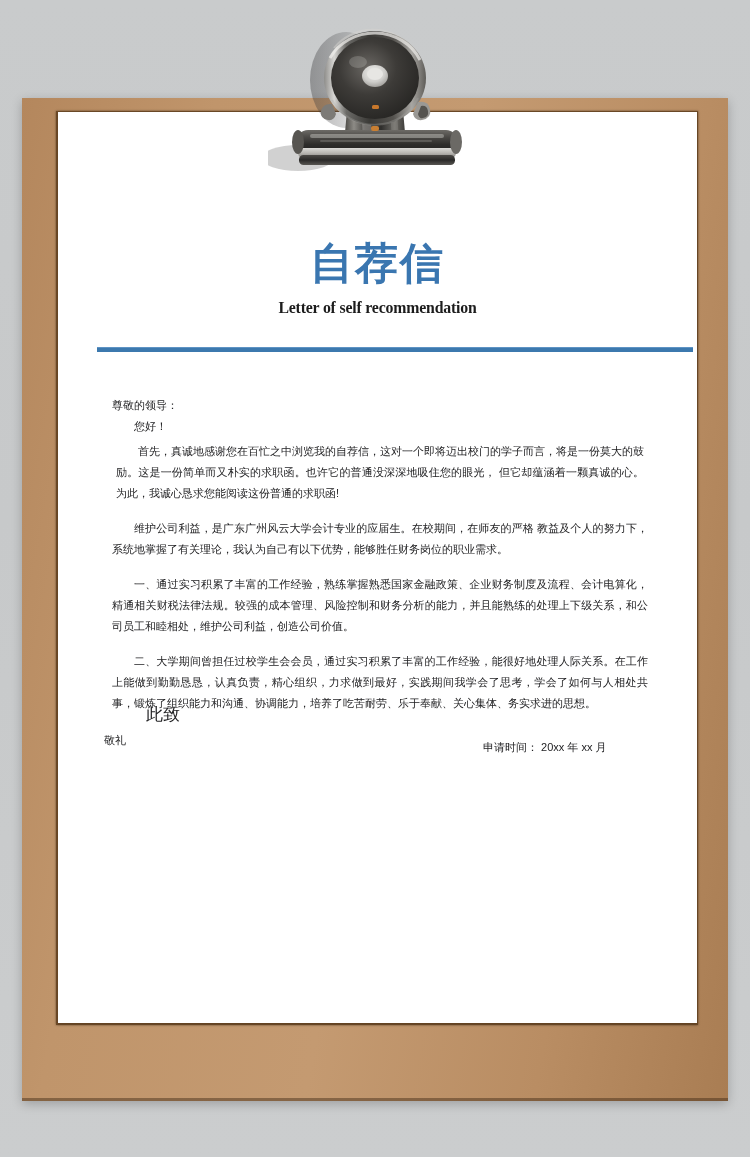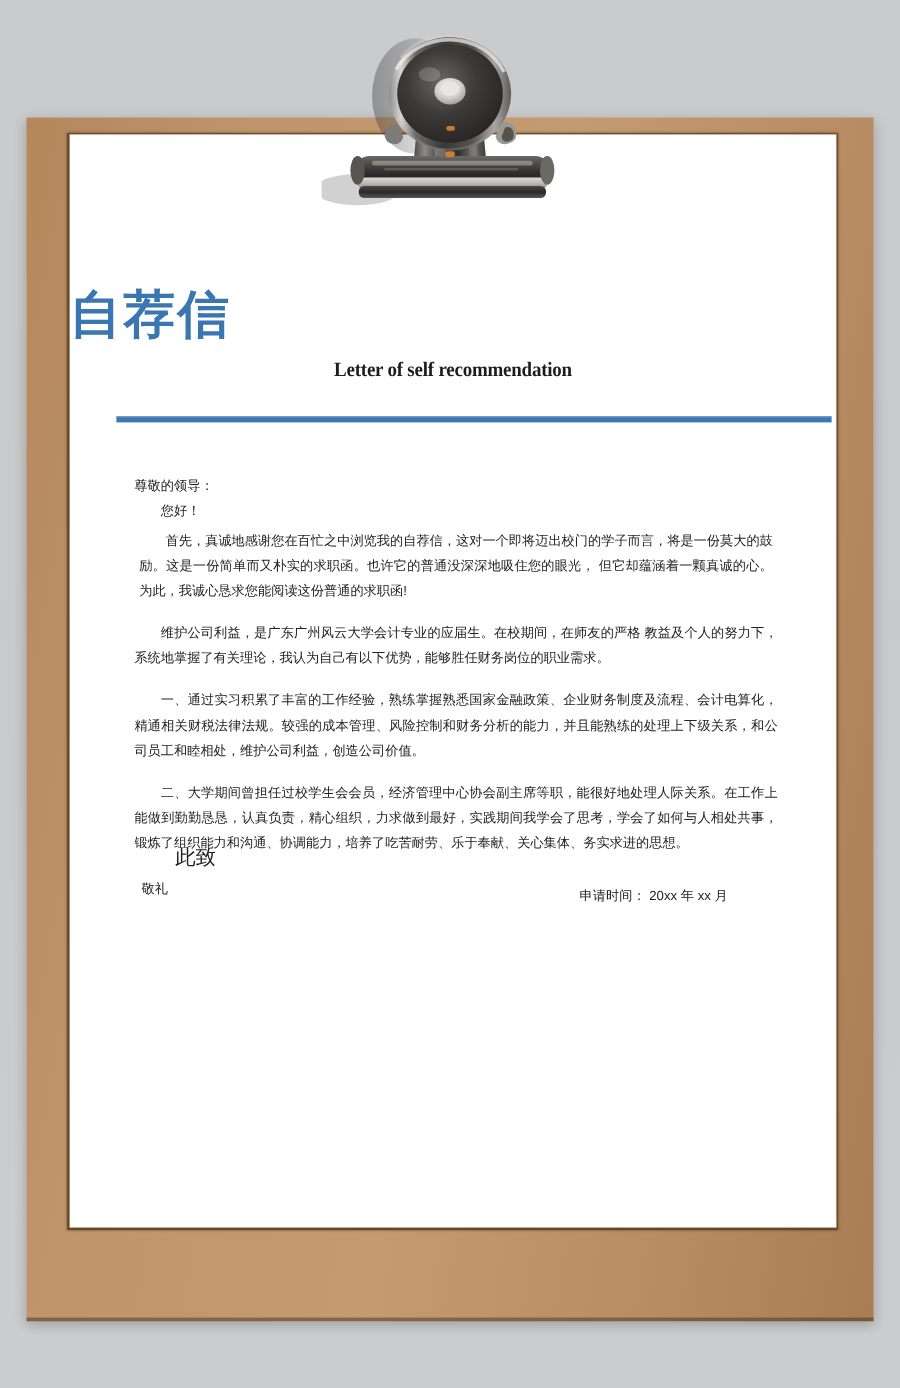--- a/index.html
+++ b/index.html
@@ -79,20 +79,21 @@
   .doc-inner {
     position: absolute;
     left: 0; right: 0; top: 0;
   }
 
   #title-cn {
     position: absolute;
     top: 130px;
     left: 0;
     width: 639px;
+    text-align: center;
     font-family: "DejaVu Sans", "Liberation Sans", sans-serif;
     font-size: 43px;
     font-weight: bold;
     letter-spacing: 2px;
     color: #3a76b0;
     line-height: 1;
   }
 
   #title-en {
     position: absolute;
@@ -151,21 +152,21 @@
     top: 591px;
     left: 54px;
     font-size: 17px;
     color: #222224;
     text-indent: 2em;
     width: 200px;
   }
   #closing-2 {
     position: absolute;
     top: 621px;
-    left: 60px;
+    left: 46px;
     font-size: 11px;
     color: #222224;
   }
 
   #signature {
     position: absolute;
     top: 620px;
     left: 425px;
     width: 200px;
     font-size: 11px;
@@ -191,21 +192,21 @@
         <div id="title-en">Letter of self recommendation</div>
 
         <div id="title-rule"></div>
 
         <div id="body-text">
           <p class="p-salutation">尊敬的领导：</p>
           <p class="p-greeting">您好！</p>
           <p class="p-first">首先，真诚地感谢您在百忙之中浏览我的自荐信，这对一个即将迈出校门的学子而言，将是一份莫大的鼓励。这是一份简单而又朴实的求职函。也许它的普通没深深地吸住您的眼光， 但它却蕴涵着一颗真诚的心。为此，我诚心恳求您能阅读这份普通的求职函!</p>
           <p class="para">维护公司利益，是广东广州风云大学会计专业的应届生。在校期间，在师友的严格 教益及个人的努力下，系统地掌握了有关理论，我认为自己有以下优势，能够胜任财务岗位的职业需求。</p>
           <p class="para">一、通过实习积累了丰富的工作经验，熟练掌握熟悉国家金融政策、企业财务制度及流程、会计电算化，精通相关财税法律法规。较强的成本管理、风险控制和财务分析的能力，并且能熟练的处理上下级关系，和公司员工和睦相处，维护公司利益，创造公司价值。</p>
-          <p class="para">二、大学期间曾担任过校学生会会员，经济管理中心协会副主席等职，能很好地处理人际关系。在工作上能做到勤勤恳恳，认真负责，精心组织，力求做到最好，实践期间我学会了思考，学会了如何与人相处共事，锻炼了组织能力和沟通、协调能力，培养了吃苦耐劳、乐于奉献、关心集体、务实求进的思想。</p>
+          <p class="para">二、大学期间曾担任过校学生会会员，通过实习积累了丰富的工作经验，能很好地处理人际关系。在工作上能做到勤勤恳恳，认真负责，精心组织，力求做到最好，实践期间我学会了思考，学会了如何与人相处共事，锻炼了组织能力和沟通、协调能力，培养了吃苦耐劳、乐于奉献、关心集体、务实求进的思想。</p>
         </div>
 
         <div id="closing-1">此致</div>
         <div id="closing-2">敬礼</div>
 
         <div id="signature">
           <div class="sig-line">申请时间： 20xx 年 xx 月</div>
         </div>
 
       </div>

